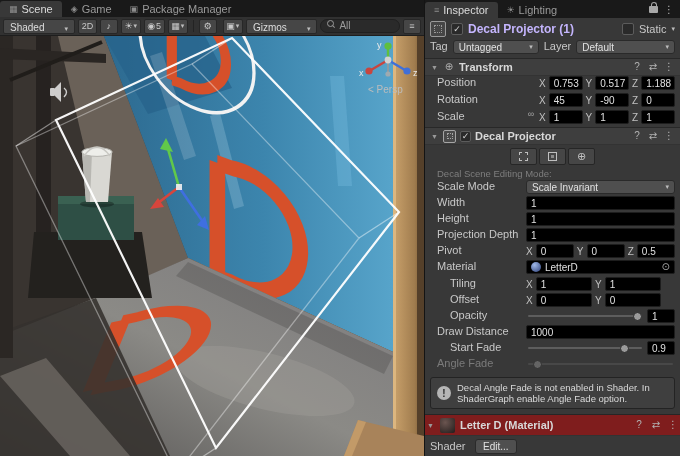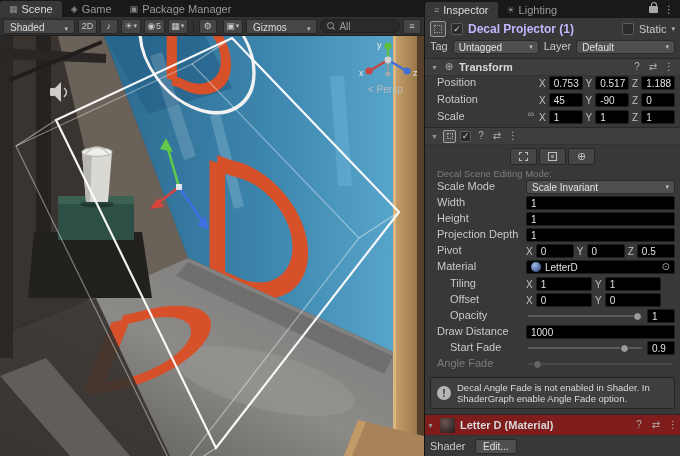--- a/index.html
+++ b/index.html
@@ -19,21 +19,21 @@
   .kebab{color:#b5b5b5;font-size:10px}
   .lock-ic{width:9px;height:7px;background:#a8a8a8;border-radius:1px;position:relative;display:inline-block}
   .lock-ic::before{content:"";position:absolute;top:-4px;left:1.5px;width:4px;height:4px;border:1.5px solid #a8a8a8;border-bottom:none;border-radius:3px 3px 0 0}
 
   
   .scene-toolbar{height:19px;background:#313131;border-bottom:1px solid #1e1e1e;display:flex;align-items:center;padding:0 3px;gap:3px;flex:none}
   .tb-btn{height:15px;display:flex;align-items:flex-end;gap:20px;background:#464646;border:1px solid #272727;border-radius:2px;padding:0 6px;color:#ddd;font-size:10px;white-space:nowrap}
   .tb-ic{height:15px;min-width:18px;display:flex;align-items:center;justify-content:center;gap:1px;background:#464646;border:1px solid #272727;border-radius:2px;color:#c9c9c9;font-size:9px;padding:0 3px}
   .tb-sep{width:1px;height:12px;background:#232323;margin:0 2px}
   .tb-arrow{font-size:7px;color:#bdbdbd}
-  .tb-search{height:14px;width:84px;background:#2a2a2a;border:1px solid #202020;border-radius:8px;display:flex;align-items:center;padding:0 6px;gap:4px;color:#9d9d9d;font-size:10px}
+  .tb-search{height:14px;width:84px;background:#2a2a2a;border:1px solid #202020;border-radius:8px;display:flex;padding:0 6px;gap:4px;color:#9d9d9d;font-size:10px}
   .mag{width:8px;height:8px;position:relative;flex:none}
   .mag::before{content:"";position:absolute;width:5px;height:5px;border:1px solid #999;border-radius:50%}
   .mag::after{content:"";position:absolute;width:3px;height:1.4px;background:#999;transform:rotate(45deg);left:5px;top:6px}
   .spacer{flex:1}
 
   
   .scene-view{flex:1;position:relative;background:#46413c;overflow:hidden}
   .scene-view svg{display:block}
 
   
@@ -353,20 +353,21 @@
           <div class="field">1</div>
           <span class="ax-lb">Z</span>
           <div class="field">1</div>
         </div>
       </div>
 
       <div class="comp-header">
         <span class="fold">▼</span>
         <span class="comp-ic"></span>
         <span class="checkbox" style="width:11px;height:11px">✓</span>
+        <span class="comp-title">Decal Projector</span>
         <span class="hdr-ic">?</span>
         <span class="hdr-ic">⇄</span>
         <span class="hdr-ic">⋮</span>
       </div>
       <div class="edit-row">
         <div class="ebtn">
             <span class="g-dash"></span>
           </div>
         <div class="ebtn">
             <span class="g-box"></span>

